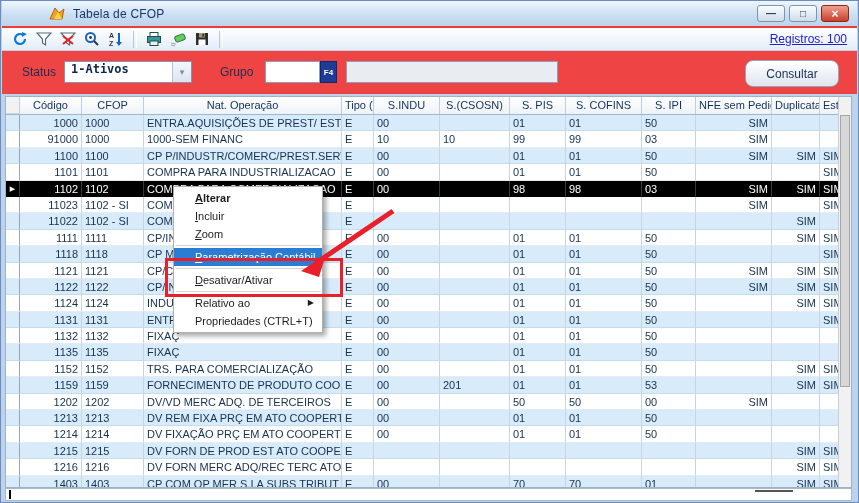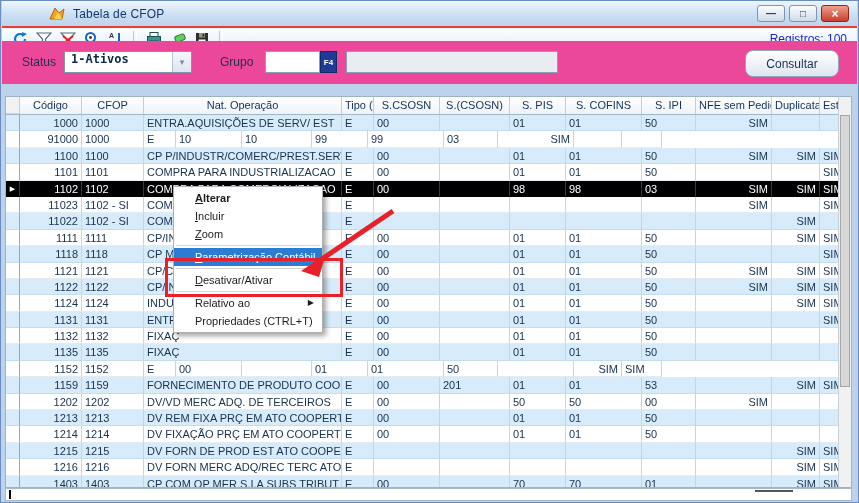--- a/index.html
+++ b/index.html
@@ -18,21 +18,21 @@
   
   .redline{position:absolute;left:1px;right:1px;top:25px;height:2px;background:#f03a34;}
   
   .toolbar{position:absolute;left:1px;right:1px;top:27px;height:23px;
            background:linear-gradient(#fdfeff,#e3edf8);border-bottom:1px solid #c2d2e4;
            display:flex;align-items:center;padding-left:6px;box-sizing:border-box;}
   .tbtn{width:22px;height:19px;display:flex;align-items:center;justify-content:center;margin:0 1px;}
   .tsep{width:2px;height:17px;border-left:1px solid #b9c7d8;border-right:1px solid #ffffff;margin:0 5px;}
   .registros{margin-left:auto;padding-right:10px;font-size:12px;color:#2222cc;text-decoration:underline;}
   
-  .filterbar{position:absolute;left:1px;right:1px;top:40px;height:43px;background:#ec4899;}
+  .filterbar{position:absolute;left:1px;right:1px;top:50px;height:43px;background:#ef4444;}
   .flabel{position:absolute;font-size:12px;color:#1c2f50;}
   .combo{position:absolute;left:62px;top:10px;width:128px;height:22px;background:#fff;
          border:1px solid #7f95ae;box-sizing:border-box;display:flex;align-items:flex-start;}
   .combo .val{flex:1;padding-left:6px;font-family:"DejaVu Sans Mono",monospace;font-weight:bold;
               font-size:12px;color:#10284a;}
   .combo .arr{width:18px;height:100%;background:linear-gradient(#f4f8fc,#dde5f0);
               border-left:1px solid #b7c4d4;display:flex;align-items:center;justify-content:center;
               color:#7a8aa0;font-size:9px;}
   .inp{position:absolute;box-sizing:border-box;border:1px solid #8aa0ba;background:#fff;
        font-size:12px;font-family:"Liberation Sans",sans-serif;padding:0 3px;}
@@ -179,50 +179,51 @@
 
   <div class="grid">
     <div class="gridcols">
       <div class="ghead">
         <div class="grow" id="header-row">
           <div class="cell selcell"></div>
         <div class="cell cw0">Código</div>
             <div class="cell cw1">CFOP</div>
             <div class="cell cw2">Nat. Operação</div>
             <div class="cell cw3">Tipo (E/S)</div>
-            <div class="cell cw4">S.CSOSN</div>
+            <div class="cell cw4">S.INDU</div>
             <div class="cell cw5">S.(CSOSN)</div>
             <div class="cell cw6">S. PIS</div>
             <div class="cell cw7">S. COFINS</div>
             <div class="cell cw8">S. IPI</div>
             <div class="cell cw9">NFE sem Pedido</div>
             <div class="cell cw10">Duplicata</div>
             <div class="cell cw11">Estoque</div>
           </div>
       </div>
       <div id="grid-body">
           <div class="grow rowblue">
             <div class="cell selcell"></div>
             <div class="cell cw0 ar">1000</div>
             <div class="cell cw1">1000</div>
-            <div class="cell cw2">ENTRA.AQUISIÇÕES DE SERV/ EST</div>
+            <div class="cell cw2">ENTRA.AQUISIÇÕES DE PREST/ EST</div>
             <div class="cell cw3">E</div>
             <div class="cell cw4">00</div>
             <div class="cell cw5"></div>
             <div class="cell cw6">01</div>
             <div class="cell cw7">01</div>
             <div class="cell cw8">50</div>
             <div class="cell cw9 ar">SIM</div>
             <div class="cell cw10 ar"></div>
             <div class="cell cw11"></div>
           </div>
           <div class="grow rowwhite">
             <div class="cell selcell"></div>
             <div class="cell cw0 ar">91000</div>
             <div class="cell cw1">1000</div>
+            <div class="cell cw2">1000-SEM FINANC</div>
             <div class="cell cw3">E</div>
             <div class="cell cw4">10</div>
             <div class="cell cw5">10</div>
             <div class="cell cw6">99</div>
             <div class="cell cw7">99</div>
             <div class="cell cw8">03</div>
             <div class="cell cw9 ar">SIM</div>
             <div class="cell cw10 ar"></div>
             <div class="cell cw11"></div>
           </div>
@@ -418,20 +419,21 @@
             <div class="cell cw7">01</div>
             <div class="cell cw8">50</div>
             <div class="cell cw9 ar"></div>
             <div class="cell cw10 ar"></div>
             <div class="cell cw11"></div>
           </div>
           <div class="grow rowwhite">
             <div class="cell selcell"></div>
             <div class="cell cw0 ar">1152</div>
             <div class="cell cw1">1152</div>
+            <div class="cell cw2">TRS. PARA COMERCIALIZAÇÃO</div>
             <div class="cell cw3">E</div>
             <div class="cell cw4">00</div>
             <div class="cell cw5"></div>
             <div class="cell cw6">01</div>
             <div class="cell cw7">01</div>
             <div class="cell cw8">50</div>
             <div class="cell cw9 ar"></div>
             <div class="cell cw10 ar">SIM</div>
             <div class="cell cw11">SIM</div>
           </div>

